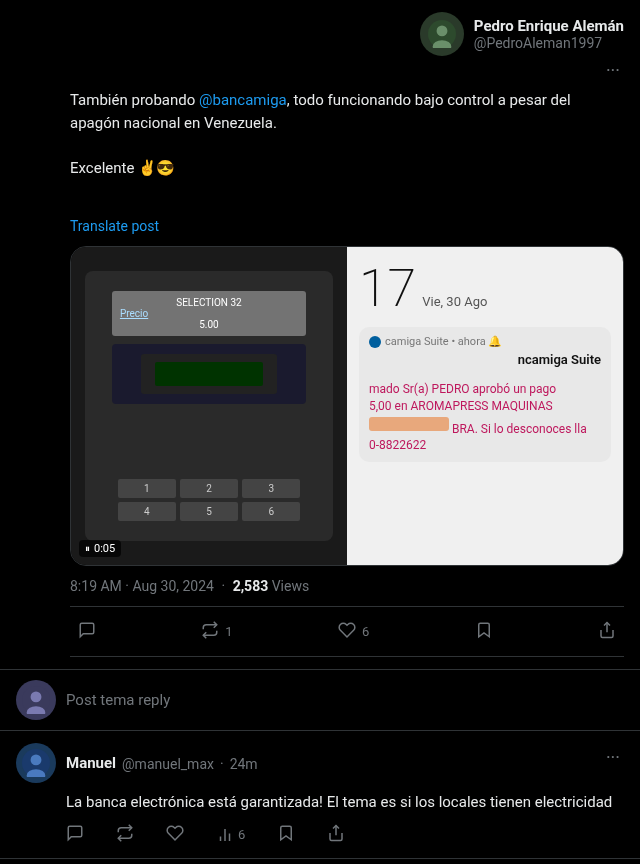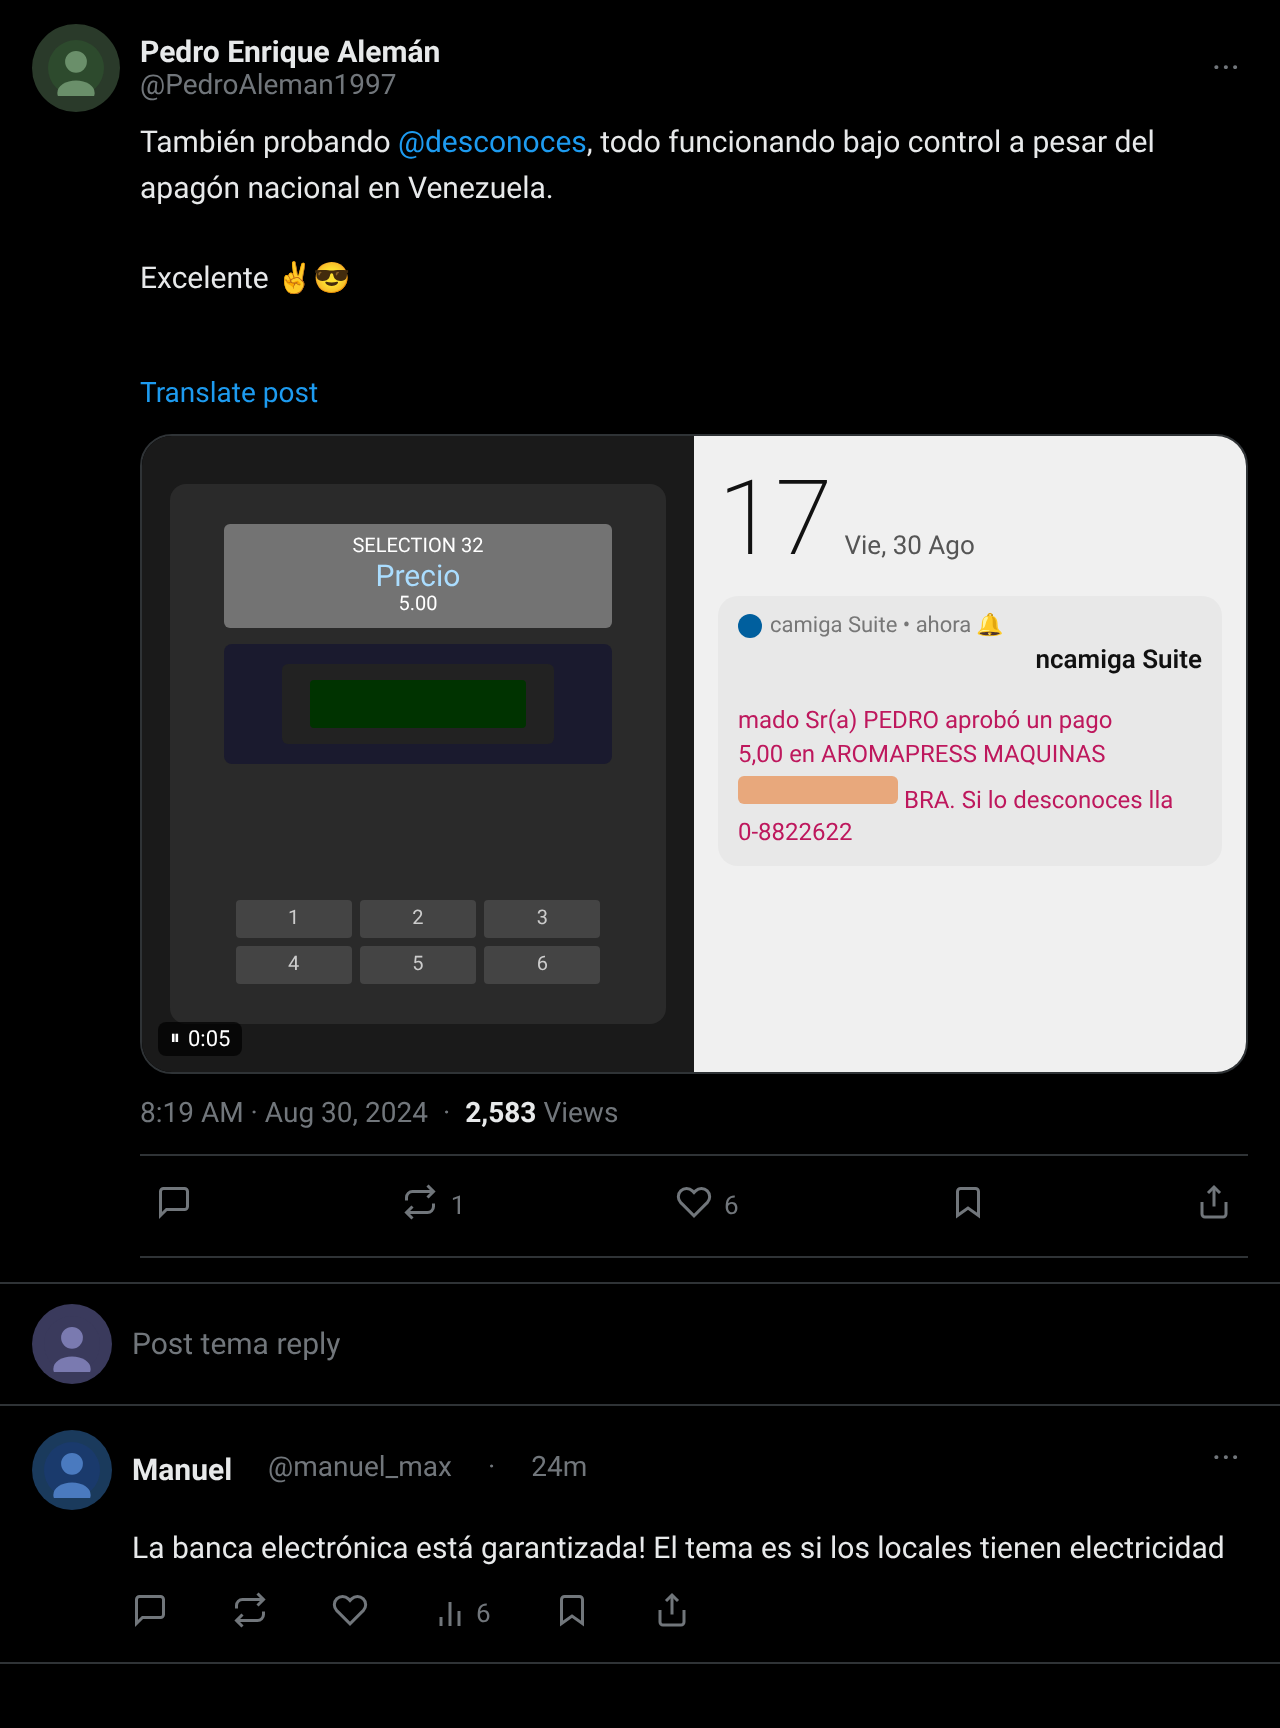--- a/index.html
+++ b/index.html
@@ -12,23 +12,24 @@
       font-size: 15px;
     }
 
     .tweet-container {
       border-bottom: 1px solid #2f3336;
       padding: 12px 16px;
     }
 
     .tweet-header {
       display: flex;
-      align-items: center;
+      align-items: flex-end;
       justify-content: space-between;
       margin-bottom: 4px;
+      flex-direction: column;
     }
 
     .tweet-header-left {
       display: flex;
       align-items: center;
       gap: 10px;
     }
 
     .avatar {
       width: 44px;
@@ -139,23 +140,24 @@
       margin-bottom: 8px;
     }
 
     .pos-screen-text {
       color: #fff;
       font-size: 10px;
       text-align: center;
     }
 
     .pos-screen-label {
-      font-size: 15px;
+      font-size: 10px;
       color: #adf;
-      text-align: center;
+      text-align: left;
+      text-decoration: underline;
     }
 
     .pos-keypad {
       display: grid;
       grid-template-columns: repeat(3, 1fr);
       gap: 4px;
       width: 80%;
       margin-top: auto;
       margin-bottom: 10px;
     }
@@ -333,22 +335,22 @@
       border-radius: 50%;
       background: #1a3a5c;
       flex-shrink: 0;
       display: flex;
       align-items: center;
       justify-content: center;
     }
 
     .comment-user {
       display: flex;
-      align-items: flex-start;
-      gap: 18px;
+      align-items: flex-end;
+      gap: 6px;
       flex-wrap: wrap;
     }
 
     .comment-display-name {
       font-weight: 700;
       font-size: 15px;
       color: #e7e9ea;
     }
 
     .comment-username {
@@ -401,21 +403,21 @@
       <div class="user-info">
         <span class="display-name">Pedro Enrique Alemán</span>
         <span class="username">@PedroAleman1997</span>
       </div>
     </div>
     <span class="more-btn">···</span>
   </div>
 
   <div class="tweet-body">
     <div class="tweet-text">
-      <span>También probando </span><span class="mention">@desconoces</span><span>, todo funcionando bajo control a pesar del apagón nacional en Venezuela.<br><br>Excelente ✌️😎</span>
+      <span>También probando </span><span class="mention">@bancamiga</span><span>, todo funcionando bajo control a pesar del apagón nacional en Venezuela.<br><br>Excelente ✌️😎</span>
     </div>
     <a class="translate-link">Translate post</a>
 
     <div class="media-container">
 
       <div class="media-left">
         <div class="pos-terminal">
           <div class="pos-screen">
             <div class="pos-screen-text">SELECTION 32</div>
             <div class="pos-screen-label">Precio</div>

